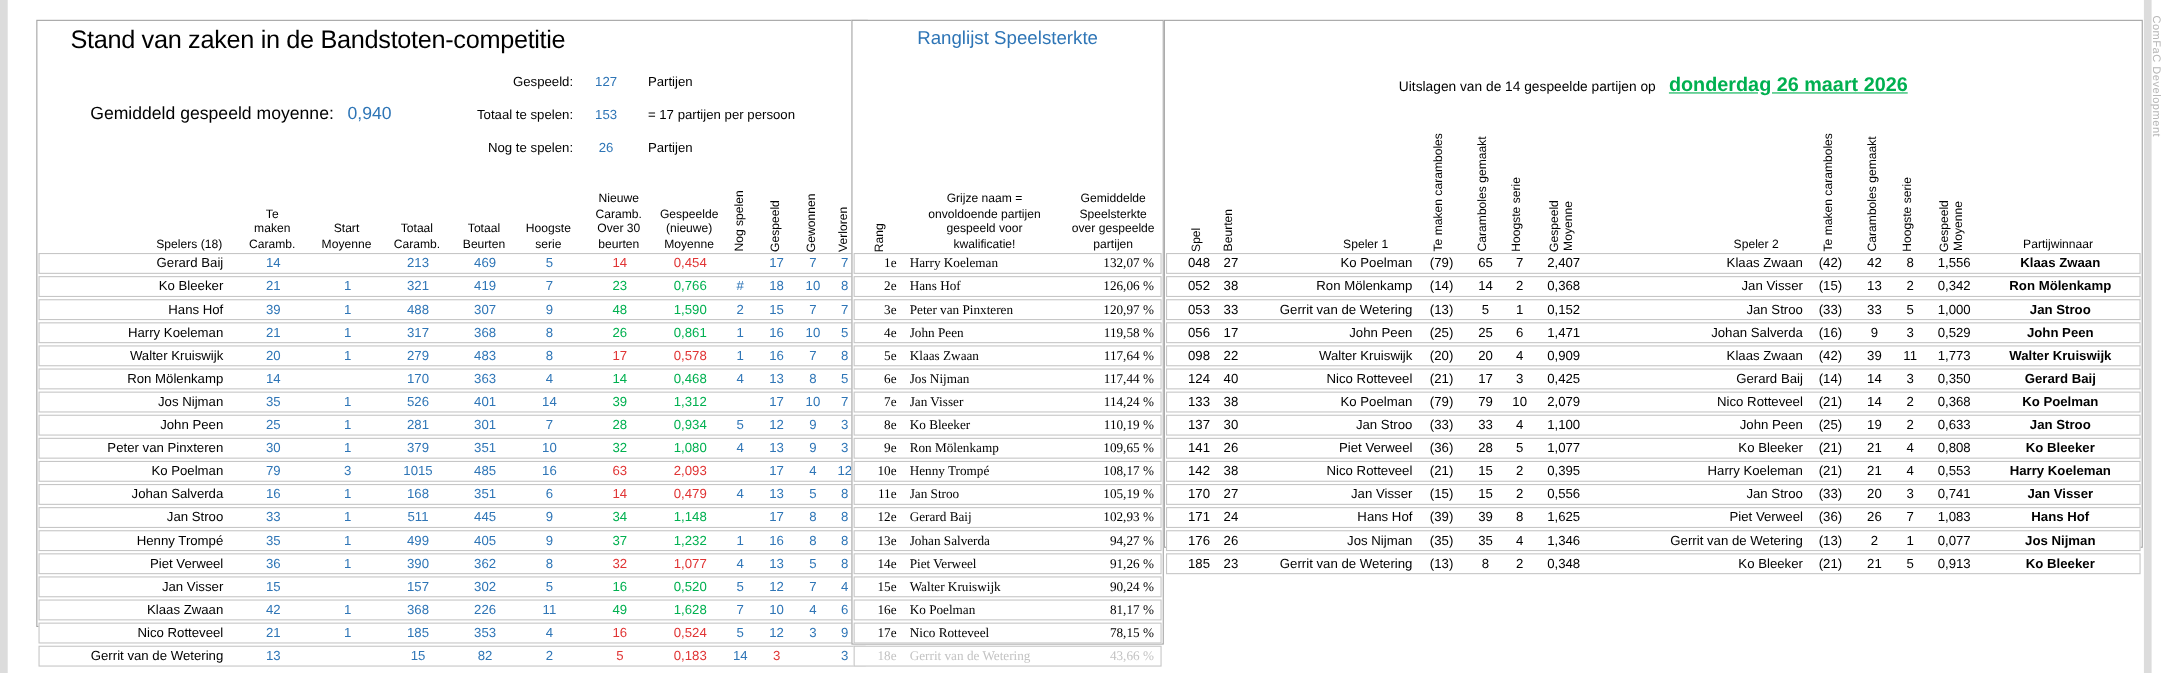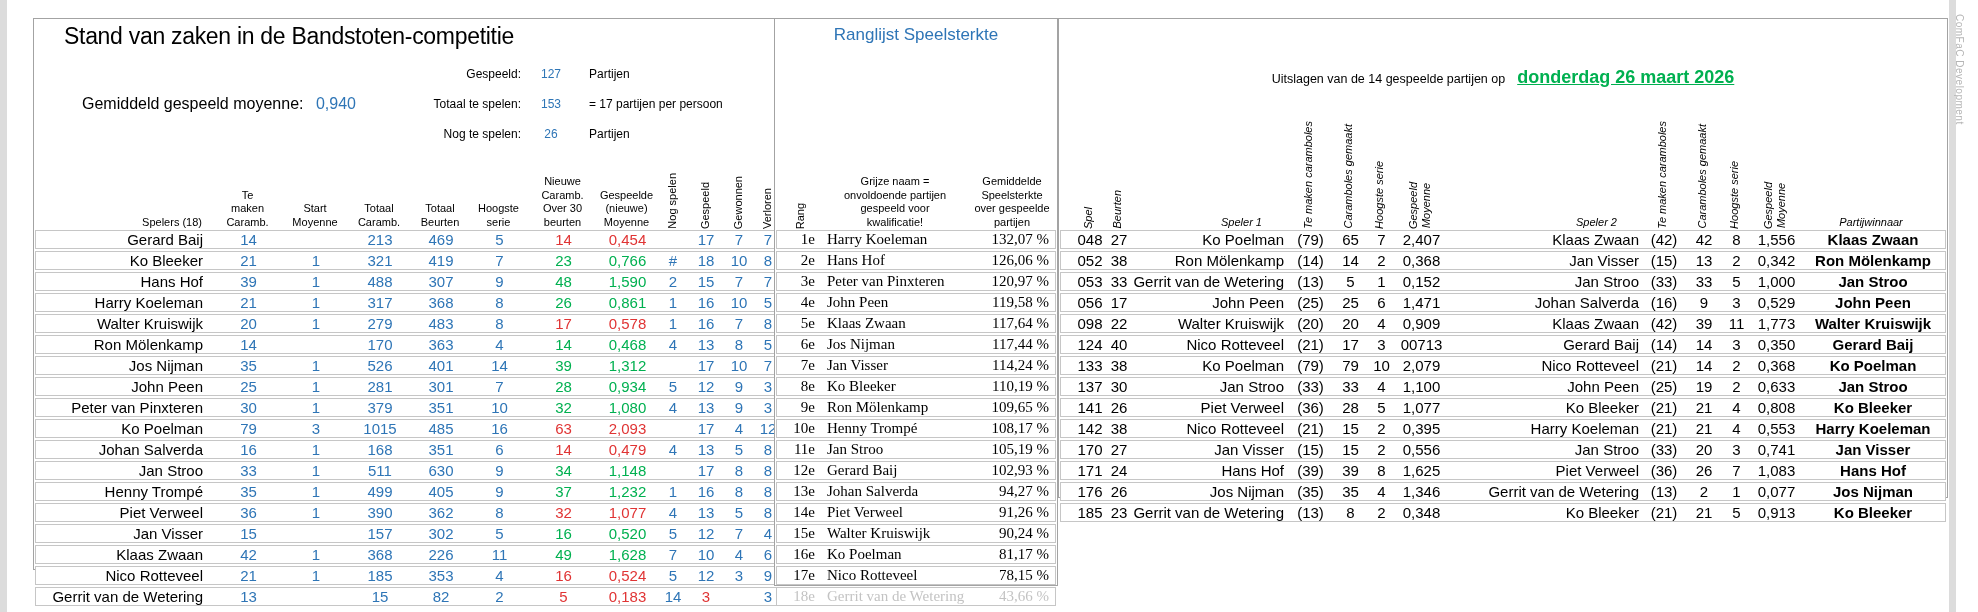--- a/index.html
+++ b/index.html
@@ -21,21 +21,21 @@
   .gray, .gray *{color:#C3C3C3 !important;}
   
   .hgrid{position:absolute;display:grid;align-items:end;}
   .hc{display:flex;align-items:flex-end;justify-content:center;text-align:center;
       font-size:11px;line-height:1.22;white-space:pre-line;height:100%;}
   .hc.r{justify-content:flex-end;text-align:right;}
   .vtext{writing-mode:vertical-rl;transform:rotate(180deg);white-space:pre-line;line-height:1.15;font-size:11px;}
   
   .rows{position:absolute;}
   .row{display:grid;height:17px;margin-bottom:2px;border:1px solid #C6C6C6;background:#fff;
-       box-sizing:content-box;font-size:15px;line-height:17px;}
+       box-sizing:content-box;font-size:12px;line-height:17px;}
   .c{display:flex;align-items:center;justify-content:center;white-space:nowrap;}
   .c.r{justify-content:flex-end;}
   .c.l{justify-content:flex-start;}
   .c.bold{font-weight:bold;}
   .pad-r{padding-right:8px;}
   .pad-r4{padding-right:4px;}
   
   .lgrid{grid-template-columns:175px 75px 60px 68px 54px 63px 65px 63px 28px 38px 28px 30px 18px;}
   .mgrid{grid-template-columns:34px 156px 78px;padding-left:8px;padding-right:6px;}
   .rgrid{grid-template-columns:30px 28px 155px 45px 35px 27px 53px 195px 42px 38px 27px 53px 140px;padding-left:14px;}
@@ -270,21 +270,21 @@
       <div class="c c-blue">13</div>
       <div class="c c-blue">5</div>
       <div class="c c-blue">8</div>
       <div class="c c-blue"></div>
     </div>
         <div class="row lgrid">
       <div class="c r pad-r">Jan Stroo</div>
       <div class="c c-blue">33</div>
       <div class="c c-blue">1</div>
       <div class="c c-blue">511</div>
-      <div class="c c-blue">630</div>
+      <div class="c c-blue">445</div>
       <div class="c c-blue">9</div>
       <div class="c c-green">34</div>
       <div class="c c-green">1,148</div>
       <div class="c c-blue"></div>
       <div class="c c-blue">17</div>
       <div class="c c-blue">8</div>
       <div class="c c-blue">8</div>
       <div class="c c-blue">1</div>
     </div>
         <div class="row lgrid">
@@ -485,21 +485,21 @@
       <div class="c r pad-r4">43,66 %</div>
     </div>
       </div>
   </div>
 
   <div class="panel" style="left:1058px;top:18px;width:890px;height:480px;">
     <div class="subrow" style="top:48px;">
       <span class="sublab">Uitslagen van de 14 gespeelde partijen op</span>
       <span class="subdate">donderdag 26 maart 2026</span>
     </div>
-    <div class="hgrid rgrid" style="left:0;top:80px;height:130px;right:16px;font-style:italic;">
+    <div class="hgrid rgrid" style="left:0;top:80px;height:130px;right:16px;">
       <div class="hc"><span class="vtext">Spel</span></div>
       <div class="hc"><span class="vtext">Beurten</span></div>
       <div class="hc r" style="padding-right:24px;">Speler 1</div>
       <div class="hc"><span class="vtext">Te maken caramboles</span></div>
       <div class="hc"><span class="vtext">Caramboles gemaakt</span></div>
       <div class="hc"><span class="vtext">Hoogste serie</span></div>
       <div class="hc"><span class="vtext">Gespeeld
 Moyenne</span></div>
       <div class="hc r" style="padding-right:24px;">Speler 2</div>
       <div class="hc"><span class="vtext">Te maken caramboles</span></div>
@@ -585,21 +585,21 @@
       <div class="c">1,773</div>
       <div class="c bold">Walter Kruiswijk</div>
     </div>
         <div class="row rgrid">
       <div class="c">124</div>
       <div class="c">40</div>
       <div class="c r pad-r4">Nico Rotteveel</div>
       <div class="c">(21)</div>
       <div class="c">17</div>
       <div class="c">3</div>
-      <div class="c">00713</div>
+      <div class="c">0,425</div>
       <div class="c r pad-r4">Gerard Baij</div>
       <div class="c">(14)</div>
       <div class="c">14</div>
       <div class="c">3</div>
       <div class="c">0,350</div>
       <div class="c bold">Gerard Baij</div>
     </div>
         <div class="row rgrid">
       <div class="c">133</div>
       <div class="c">38</div>

